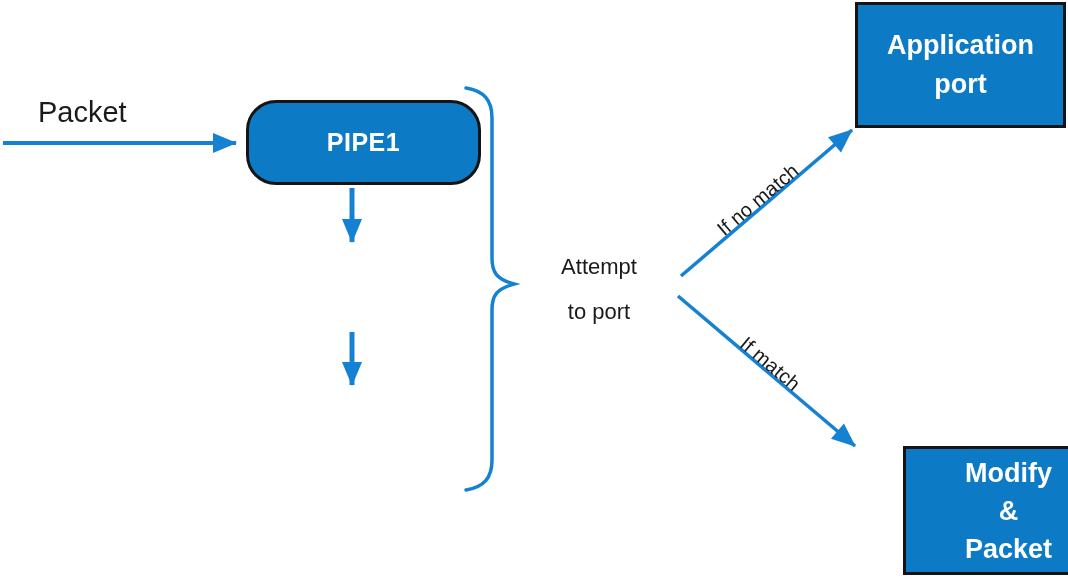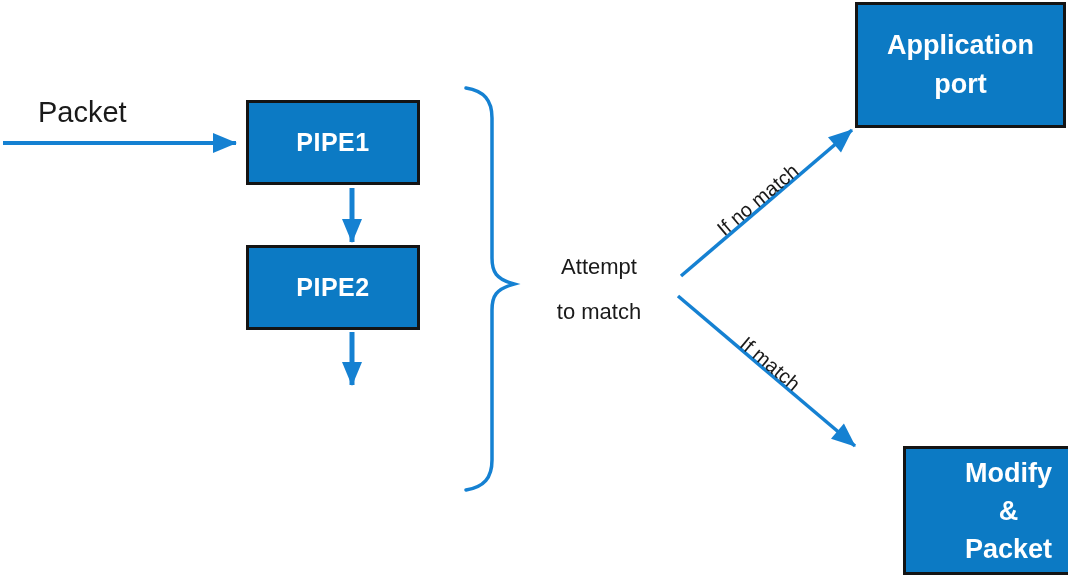--- a/index.html
+++ b/index.html
@@ -28,22 +28,22 @@
   .node{
     position:absolute;
     background:var(--box-fill);
     border:3px solid var(--box-border);
     color:var(--text-light);
     display:flex;flex-direction:column;
     align-items:center;justify-content:center;
     text-align:center;
   }
   .pipe-node{
-    left:246px;width:174px;height:85px;
-    font-size:25px;font-weight:bold;letter-spacing:0.5px;
+    left:246px;width:235px;height:85px;
+    font-size:25px;font-weight:bold;letter-spacing:0.5px;border-radius:30px;
   }
   #pipe1-box{top:100px;}
   #pipe2-box{top:245px;}
   #pipe3-box{top:388px;}
   .target-node{
     left:855px;width:211px;
     font-size:27px;font-weight:bold;
     line-height:39px;
   }
   #application-port-box{top:2px;height:126px;}
@@ -94,27 +94,24 @@
     <line class="blue-stroke" x1="681" y1="276" x2="852" y2="130" stroke-width="3.5" marker-end="url(#ah)"></line>
 
     <line class="blue-stroke" x1="678" y1="296" x2="855" y2="446" stroke-width="3.5" marker-end="url(#ah)"></line>
   </svg>
 
   <div id="packet-label">Packet</div>
 
   <div class="node pipe-node" id="pipe1-box">
     <span>PIPE1</span>
   </div>
-  <div class="node pipe-node" id="pipe2-box">
-    <span>PIPE2</span>
-  </div>
 
   <div id="attempt-label">
     <div>Attempt</div>
-    <div>to match</div>
+    <div>to port</div>
   </div>
 
   <div class="branch-label" id="no-match-label">If no match</div>
 
   <div class="branch-label" id="match-label">If match</div>
 
   <div class="node target-node" id="application-port-box">
     <div>Application</div>
     <div>port</div>
   </div>

